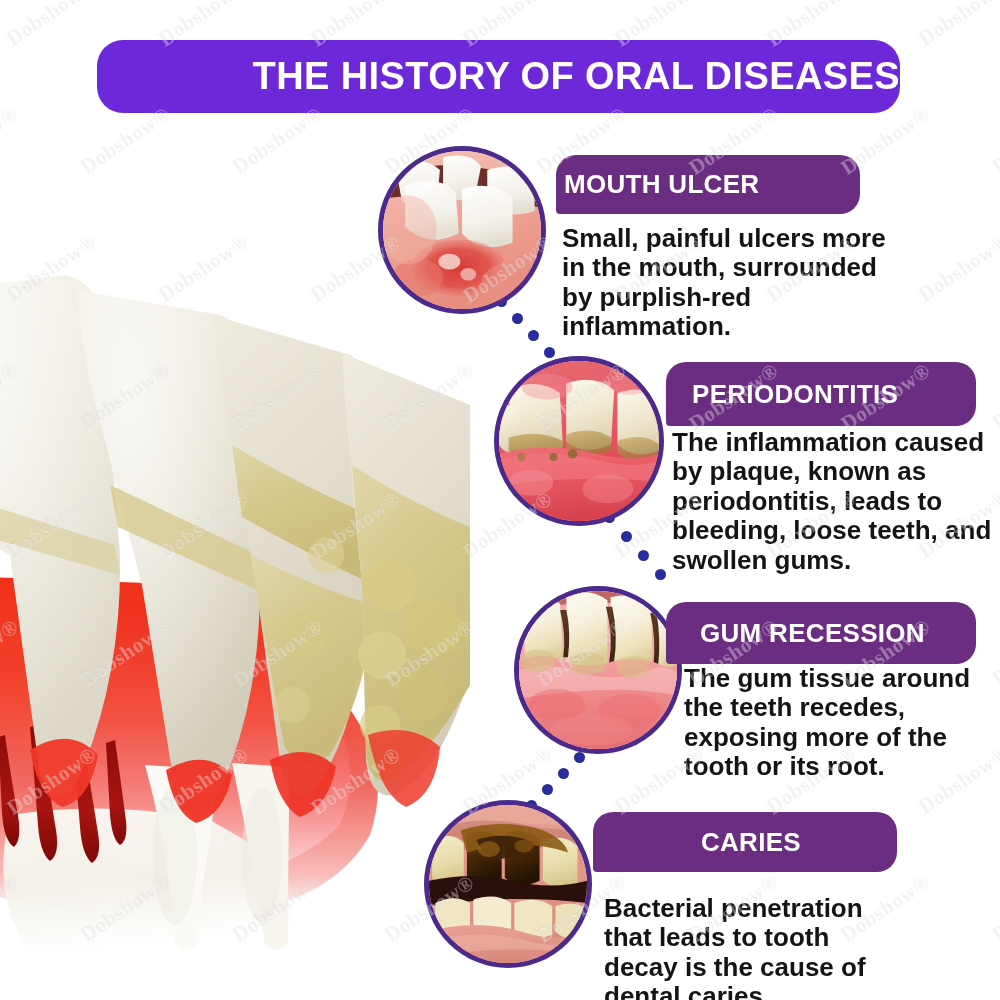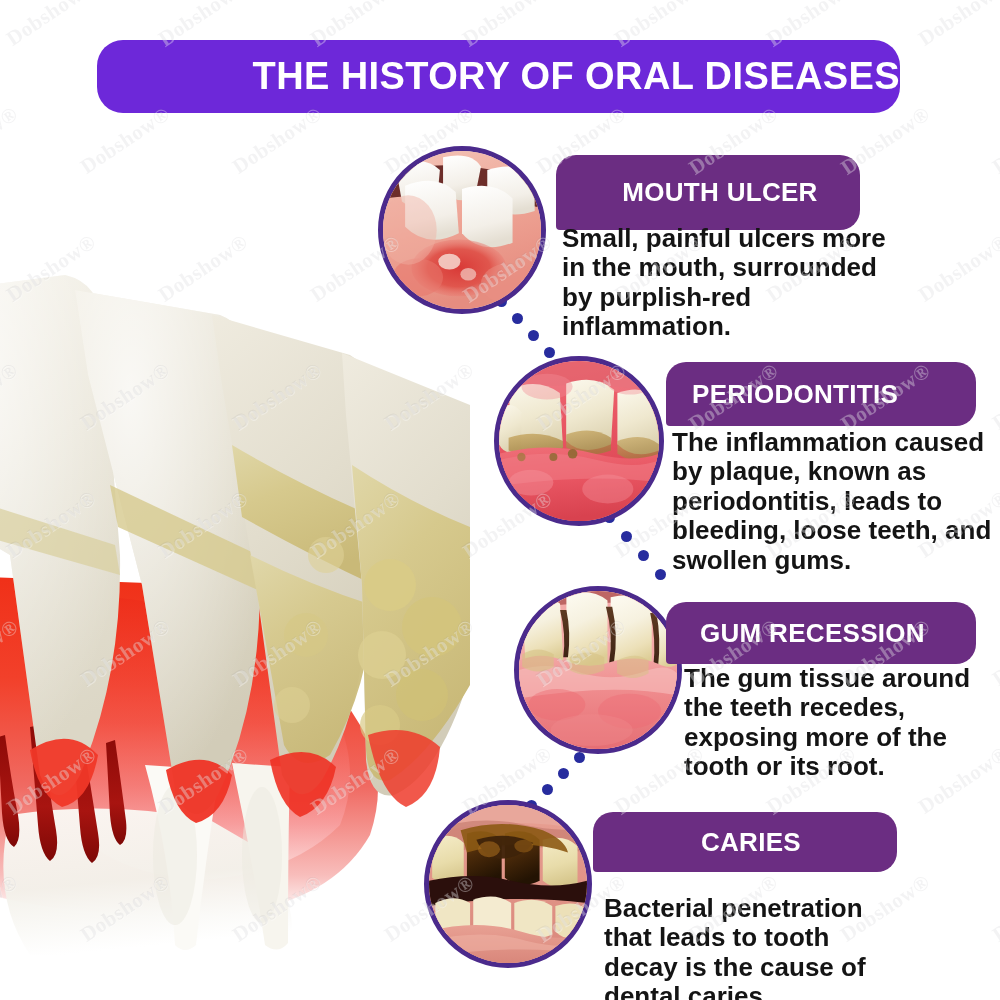--- a/index.html
+++ b/index.html
@@ -258,22 +258,22 @@
         <path d="M 50 24 Q 70 18 82 30 L 82 58 Q 62 66 50 52 Z" fill="url(#ulcTooth)"></path>
         <ellipse cx="48" cy="74" rx="30" ry="18" fill="url(#ulcSore)"></ellipse>
         <ellipse cx="42" cy="70" rx="7" ry="5" fill="#f6d8d0" opacity="0.85"></ellipse>
         <ellipse cx="54" cy="78" rx="5" ry="4" fill="#f2cdc4" opacity="0.7"></ellipse>
         <ellipse cx="22" cy="80" rx="16" ry="12" fill="#e8776c" opacity="0.55"></ellipse>
         <ellipse cx="80" cy="84" rx="18" ry="13" fill="#ea9084" opacity="0.5"></ellipse>
         <ellipse cx="16" cy="50" rx="18" ry="22" fill="#efb0a2" opacity="0.45"></ellipse>
       </svg>
     </div>
 
-    <div class="label-banner" style="left:556px; top:155px; width:304px; height:75px;
-                border-radius:20px 20px 20px 4px; padding-left:24px;text-align:center;">
+    <div class="label-banner" style="left:556px; top:155px; width:304px; height:59px;
+                border-radius:20px 20px 20px 4px; padding-left:8px;">
       <span class="label-text">MOUTH ULCER</span>
     </div>
 
     <div class="body-text" style="left:562px; top:224px; width:348px;">Small, painful ulcers more in the mouth, surrounded by purplish-red inflammation.</div>
   </div>
 
   <div class="connector" style="left:496px; top:296px; width:70px; height:66px;">
     <i style="left:0px;  top:0px;"></i>
     <i style="left:16px; top:17px;"></i>
     <i style="left:32px; top:34px;"></i>

